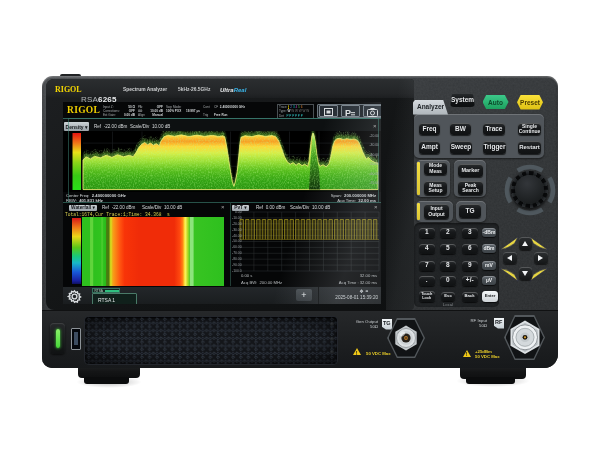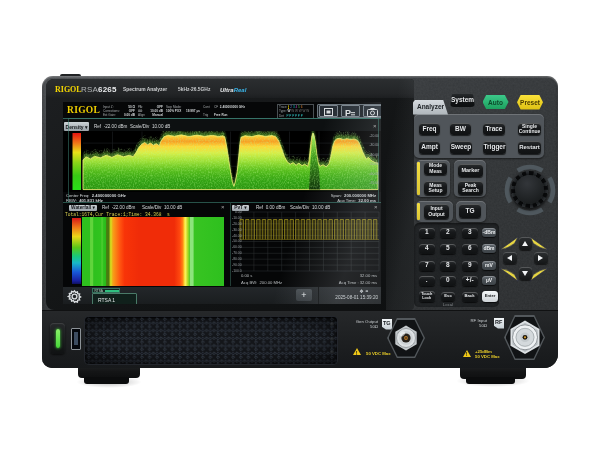--- a/index.html
+++ b/index.html
@@ -21,21 +21,21 @@
   background:linear-gradient(160deg, #4b4e51 0%, #3a3d40 18%, #2f3234 55%, #282a2c 100%);
   box-shadow: inset 0 1.5px 1px rgba(255,255,255,0.22), inset 1px 0 1px rgba(255,255,255,0.05), inset -1px 0 1px rgba(255,255,255,0.04), inset 0 -2px 3px rgba(0,0,0,0.6);
 }
 
 
 #glass { left:4px; top:3px; width:368px; height:231px; background:linear-gradient(150deg,#1d1f21, #121415 60%, #0e1011); border-radius:8px 4px 4px 8px; }
 
 
 #brand { left:9px; top:5px; width:350px; height:12px; color:#ccc; }
 #brand .rigol { position:absolute; left:0px; top:1px; font-weight:bold; font-size:8px; color:#f5d700; font-family:"Liberation Serif",serif; }
-#brand .rsa { position:absolute; left:26px; top:1px; font-size:8px; color:#b0b4b6; letter-spacing:0.2px; }
+#brand .rsa { position:absolute; left:26px; top:11px; font-size:8px; color:#b0b4b6; letter-spacing:0.2px; }
 #brand .rsa b { color:#e8eaec; }
 #brand .sa { position:absolute; left:68px; top:3.2px; font-size:4.9px; font-weight:bold; color:#d0d2d4; }
 #brand .ghz { position:absolute; left:123px; top:3.4px; font-size:4.9px; font-weight:bold; color:#c8cacc; }
 #brand .ur { position:absolute; left:165px; top:2.6px; font-size:6px; font-style:italic; font-weight:bold; color:#e8eaec; }
 #brand .ur i { color:#3ab4e8; }
 
 
 #lcd { left:17px; top:23px; width:318px; height:202px; background:#060708; overflow:hidden; }
 #lcd .t { position:absolute; white-space:nowrap; }
 .srigol { left:4px; top:2.5px; font-family:"Liberation Serif",serif; font-weight:bold; font-size:9.5px; color:#f0d000; letter-spacing:0.3px; }

